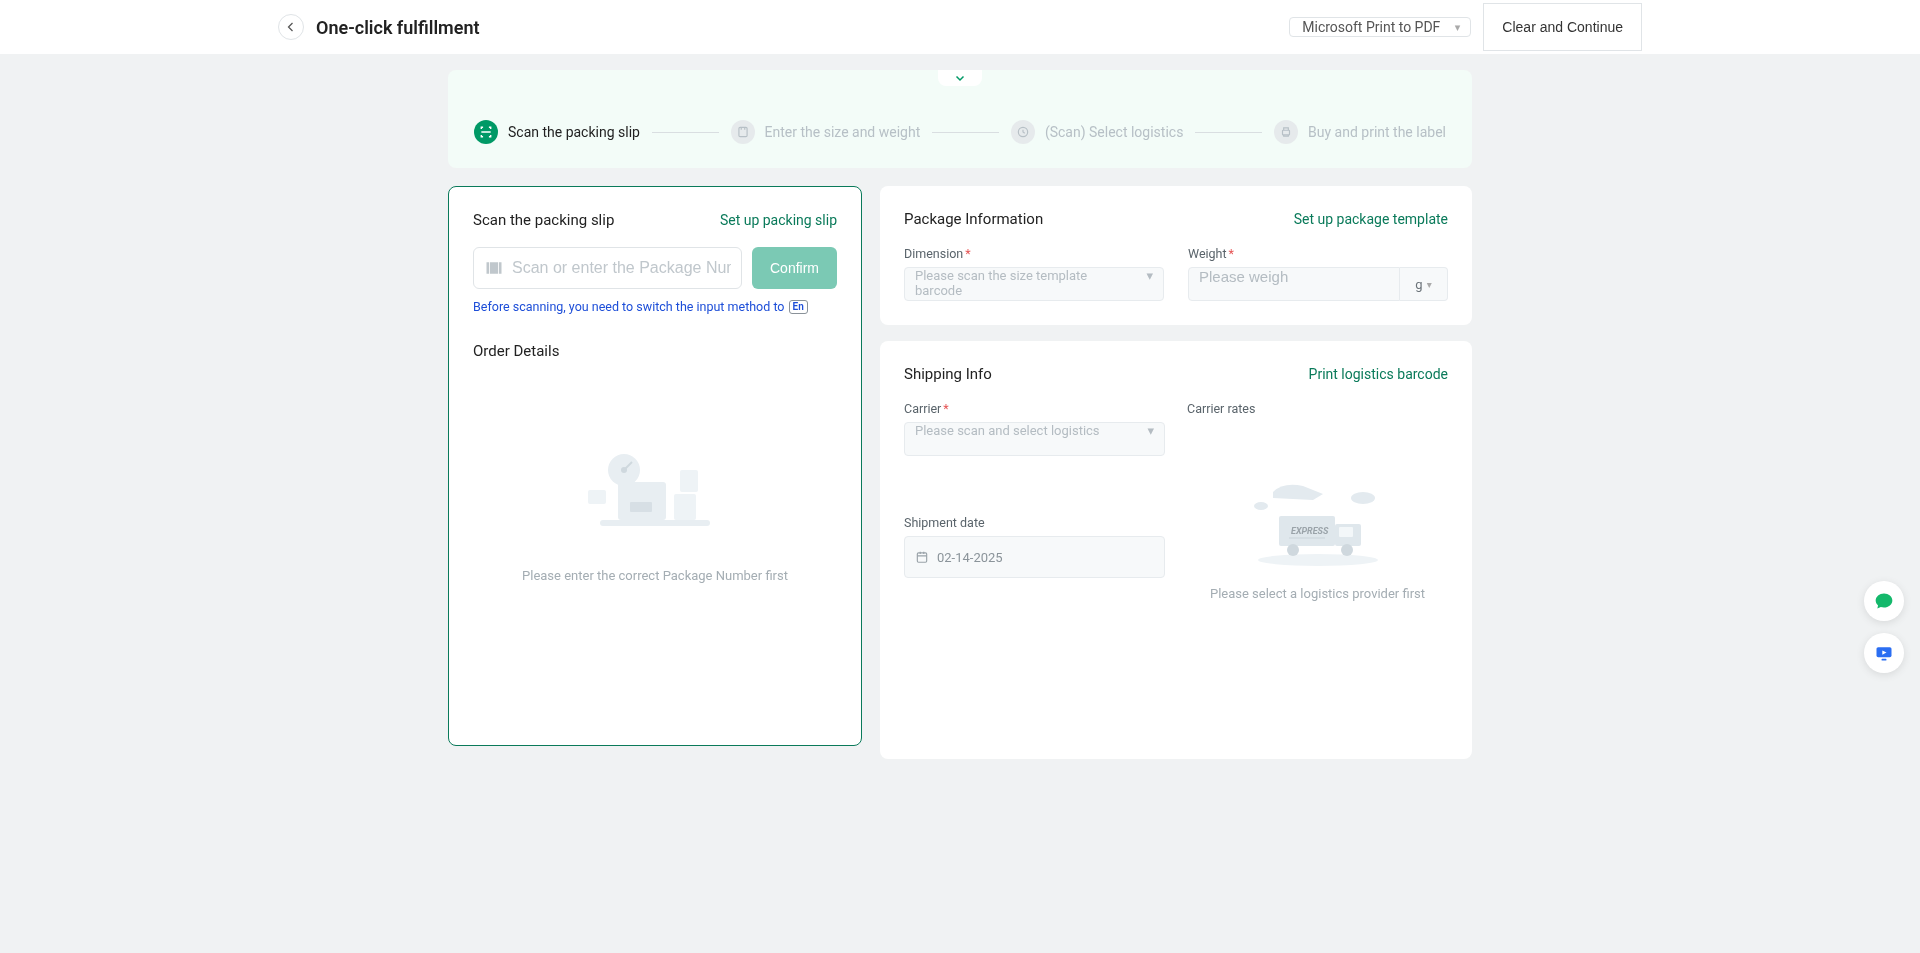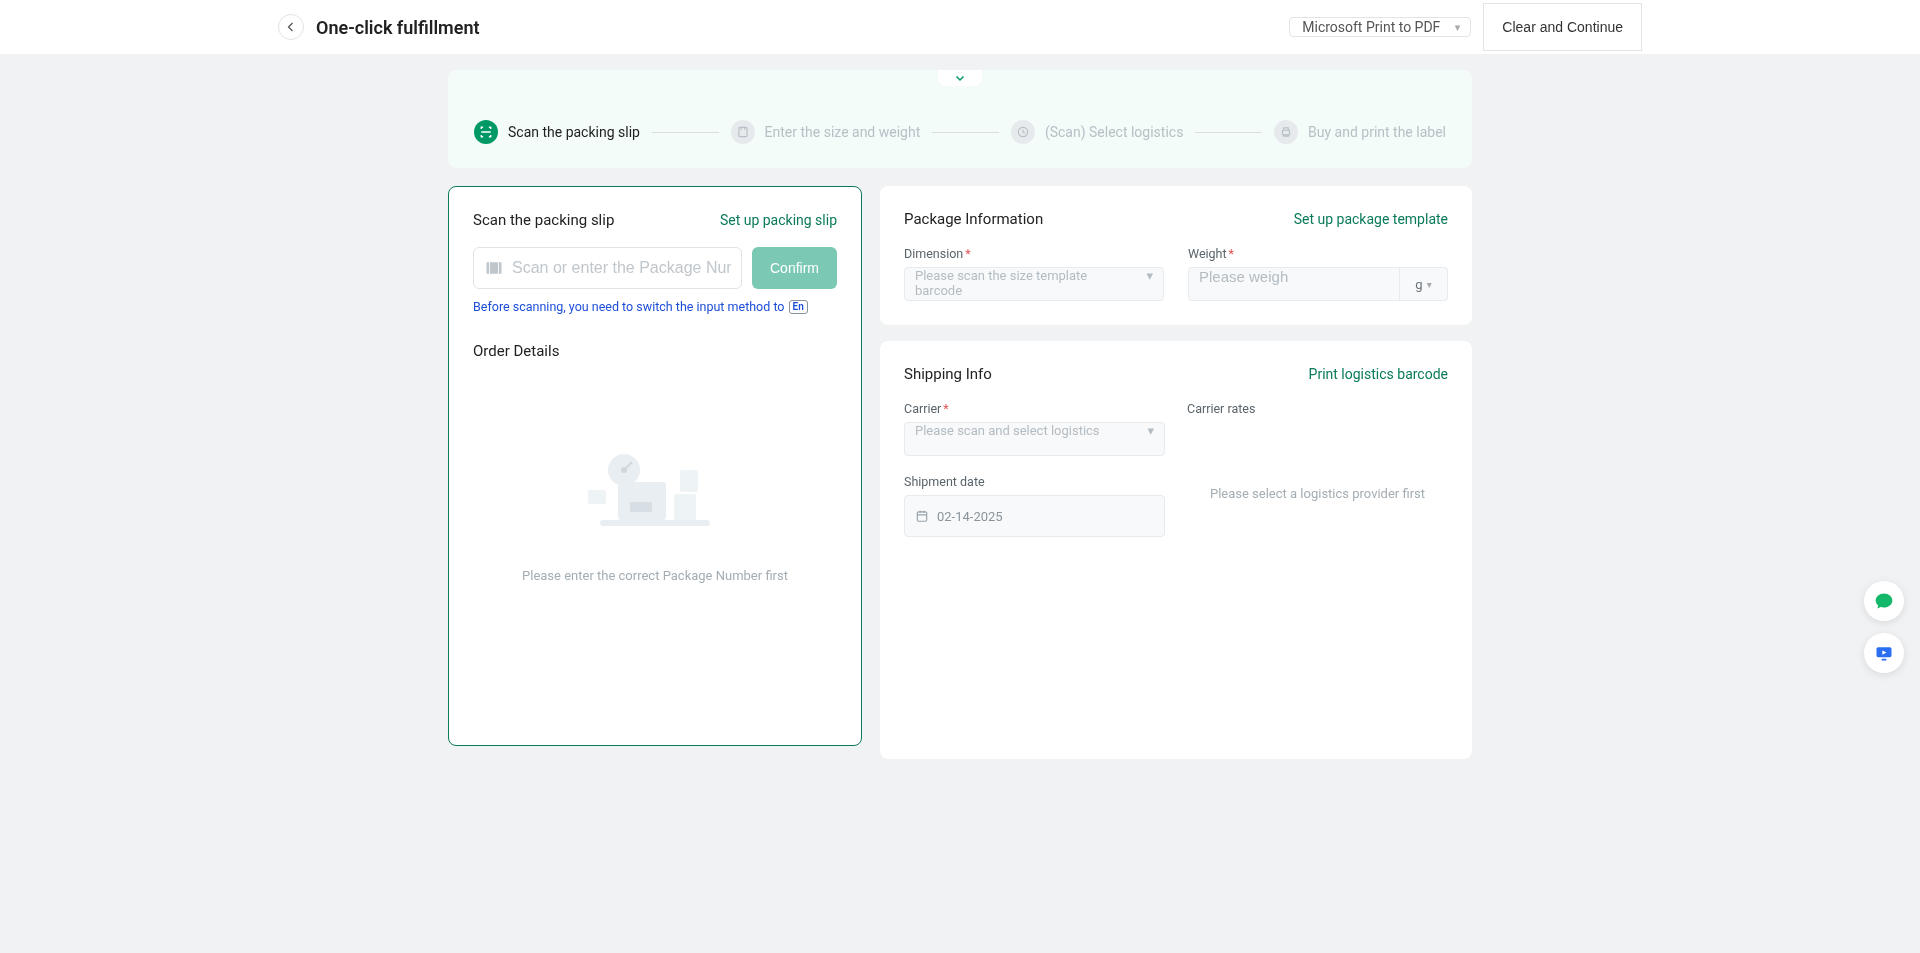--- a/index.html
+++ b/index.html
@@ -402,20 +402,35 @@
                       <path d="M4 10h16M9 3v4M15 3v4"></path>
                     </svg>
                 </span>
                 <span>02-14-2025</span>
               </div>
             </div>
           </div>
           <div class="ship-right">
             <div class="form-label">Carrier rates</div>
             <div class="empty-block" style="padding:56px 0 10px 0;">
+              <div class="empty-illu" style="width:150px;height:100px;">
+                <svg width="150" height="100" viewBox="0 0 150 100">
+                  <ellipse cx="75" cy="88" rx="60" ry="6" fill="#eef3f6"></ellipse>
+                  <path d="M30 20 q10 -10 30 -6 l20 8 -10 6 -40 -2z" fill="#e3eaef"></path>
+                  <ellipse cx="120" cy="26" rx="12" ry="6" fill="#e3eaef"></ellipse>
+                  <ellipse cx="18" cy="34" rx="7" ry="4" fill="#e3eaef"></ellipse>
+                  <rect x="36" y="44" width="56" height="30" rx="2" fill="#dfe7ec"></rect>
+                  <rect x="92" y="52" width="26" height="22" rx="2" fill="#dfe7ec"></rect>
+                  <rect x="96" y="55" width="14" height="10" rx="1" fill="#f3f7f9"></rect>
+                  <text x="48" y="62" font-size="9" fill="#9aa3a9" font-style="italic" font-weight="bold">EXPRESS</text>
+                  <line x1="46" y1="66" x2="82" y2="66" stroke="#c9d3d9" stroke-width="1"></line>
+                  <circle cx="50" cy="78" r="6" fill="#cfd8de"></circle>
+                  <circle cx="104" cy="78" r="6" fill="#cfd8de"></circle>
+                </svg>
+              </div>
               <div class="empty-text">Please select a logistics provider first</div>
             </div>
           </div>
         </div>
       </div>
     </div>
   </div>
 </div>
 
 <div class="fab-col">

